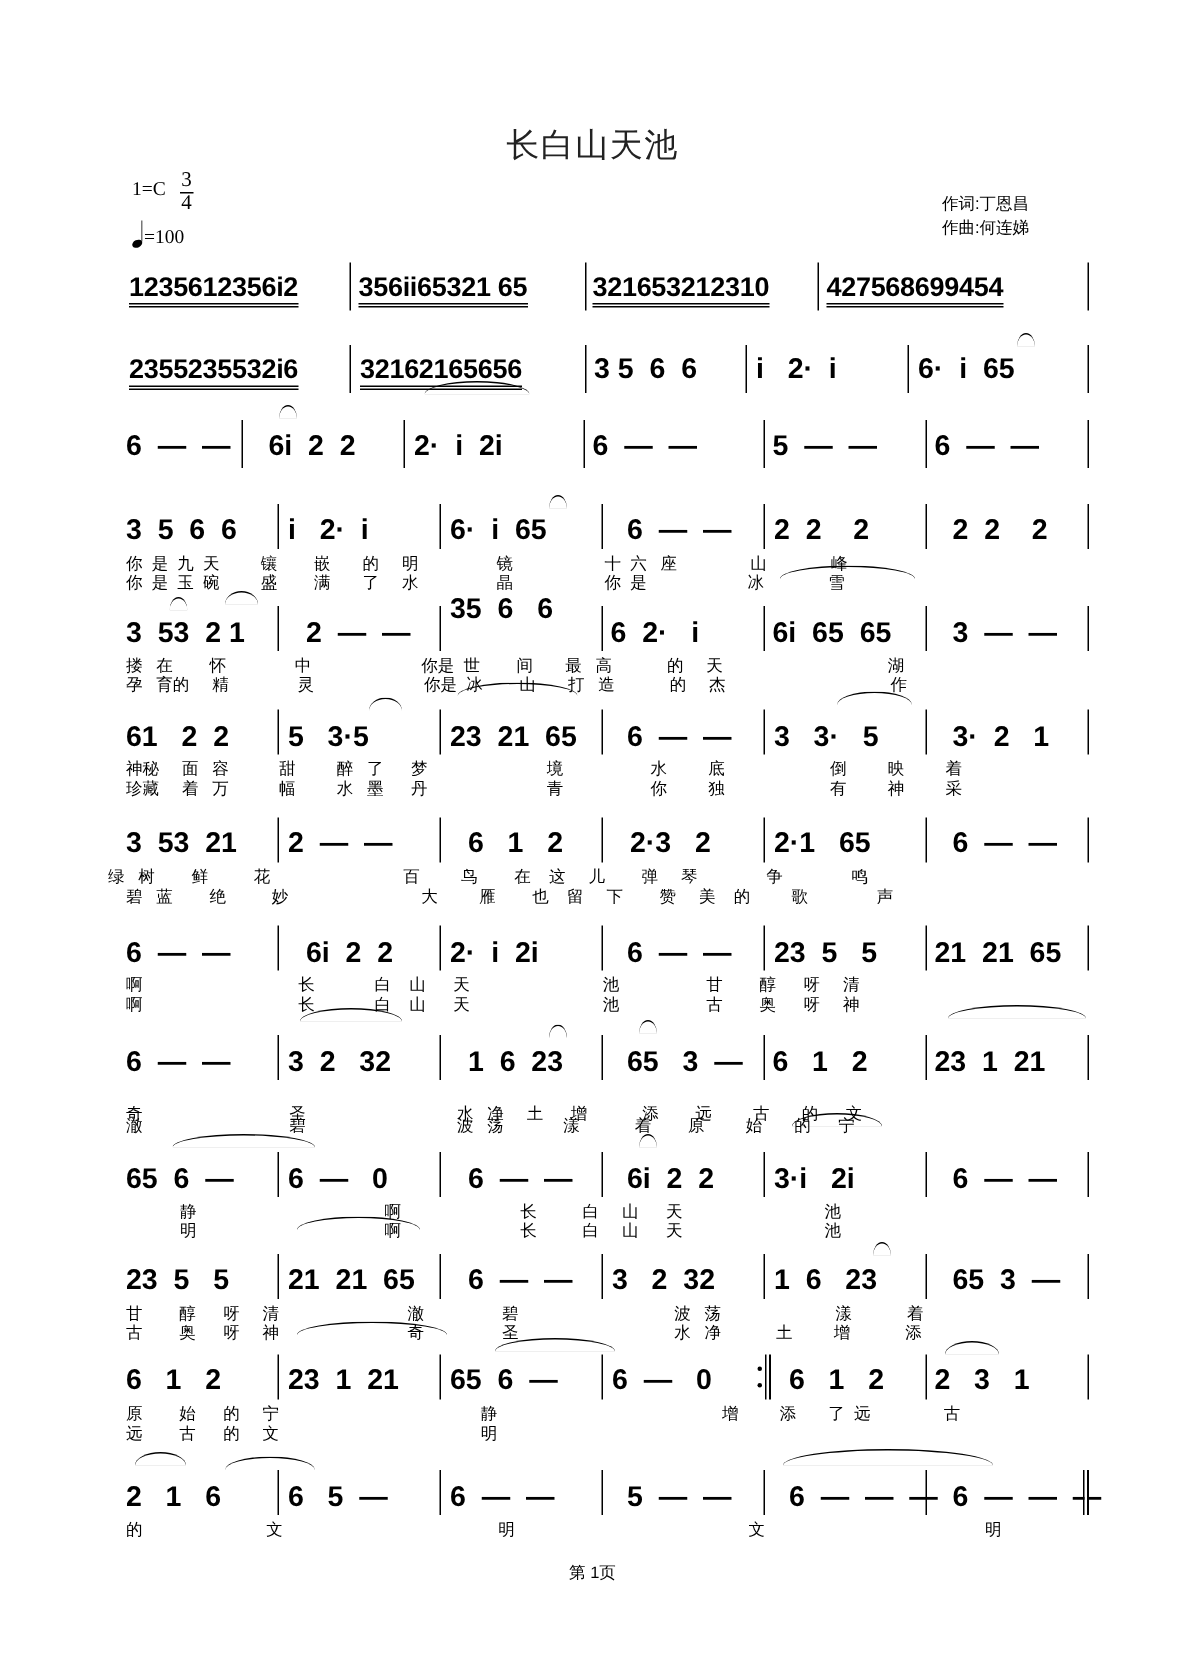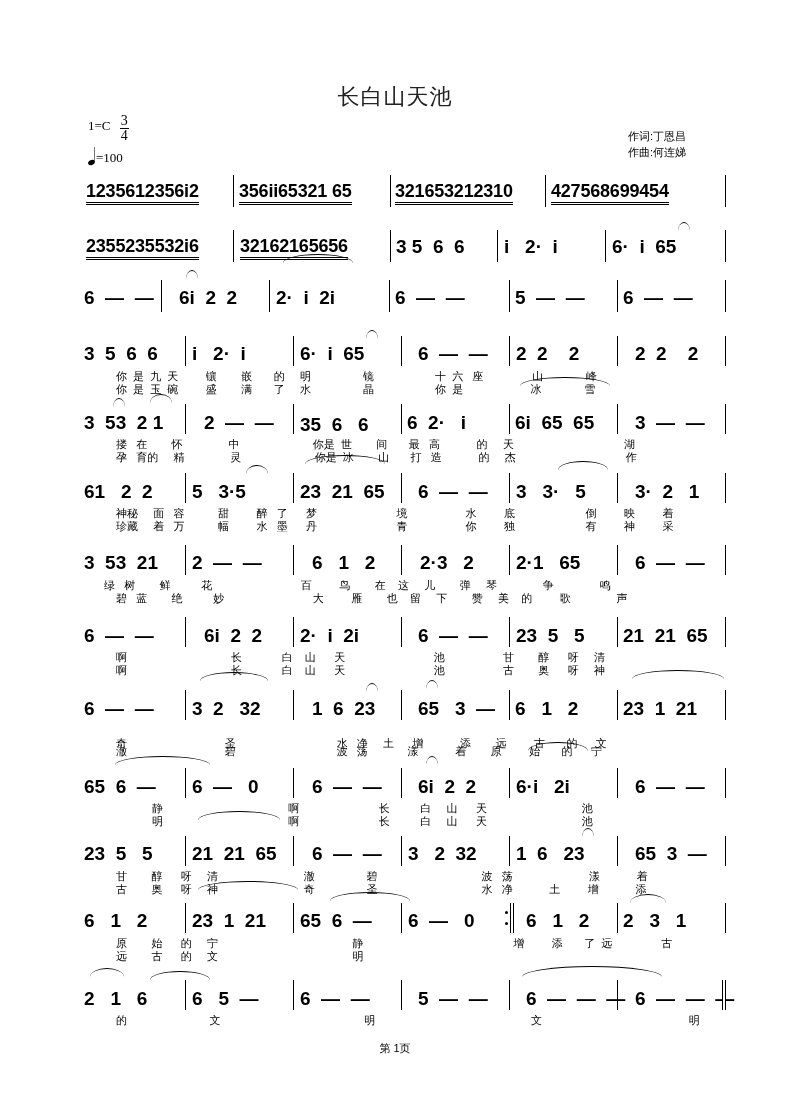--- a/index.html
+++ b/index.html
@@ -14,21 +14,21 @@
   .note-glyph .stem { position:absolute; left:6px; top:0; width:1px; height:14px; background:#777; }
   .note-glyph .head { position:absolute; left:0; bottom:0; width:7px; height:5px; background:#000; border-radius:50%; transform:rotate(-25deg); }
   .meta-right { position:absolute; left:628px; top:128px; font-size:11px; line-height:16px; }
   .barline { position:absolute; width:1px; background:#000; }
   .barline.double { width:4px; border-left:1px solid #000; background:linear-gradient(to right, #fff 0 2px, #000 2px 4px); box-sizing:border-box; }
   .repeat { position:absolute; width:7px; }
   .repeat .dot { position:absolute; left:0; width:3px; height:3px; background:#000; border-radius:50%; }
   .notes { position:absolute; font-weight:bold; font-size:19px; white-space:pre; letter-spacing:0; font-family:"Liberation Sans", sans-serif; }
   .notes.dense { font-size:18px; letter-spacing:-0.2px; }
   .u2 { border-bottom:3px double #000; }
-  .lyric { position:absolute; font-size:11px; white-space:pre; line-height:14px;margin-left:32px; }
+  .lyric { position:absolute; font-size:11px; white-space:pre; line-height:14px; }
   .slur { position:absolute; border-top:1px solid #000; border-radius:50% 50% 0 0 / 100% 100% 0 0; height:8px; }
   .footer { position:absolute; left:0; width:790px; top:1041px; text-align:center; font-size:11px; }
 </style>
 </head>
 <body>
 
 <div class="title">长白山天池</div>
 
 <div class="meta-left">
   <div>
@@ -113,21 +113,21 @@
   <div class="slur" style="left:520px;top:377px;width:90px"></div>
 </div>
 
 <div>
   <span class="notes" style="left:84px;top:412px">3  53  2 1</span>
   <div class="slur" style="left:113px;top:398px;width:12px"></div>
   <div class="slur" style="left:150px;top:394px;width:22px"></div>
   <div class="barline" style="left:185px;top:404px;height:30px"></div>
   <span class="notes" style="left:204px;top:412px">2  —  —</span>
   <div class="barline" style="left:293px;top:404px;height:30px"></div>
-  <span class="notes" style="left:300px;top:414px">35  6   6</span>
+  <span class="notes" style="left:300px;top:396px">35  6   6</span>
   <div class="barline" style="left:401px;top:404px;height:30px"></div>
   <span class="notes" style="left:407px;top:412px">6  2·   i</span>
   <div class="barline" style="left:509px;top:404px;height:30px"></div>
   <span class="notes" style="left:515px;top:412px">6i  65  65</span>
   <div class="barline" style="left:617px;top:404px;height:30px"></div>
   <span class="notes" style="left:635px;top:412px">3  —  —</span>
   <div class="barline" style="left:725px;top:404px;height:30px"></div>
   <div class="lyric" style="left:84px;top:437px">搂   在        怀               中                        你是  世        间       最   高            的     天                                    湖</div>
   <div class="lyric" style="left:84px;top:450px">孕   育的     精               灵                        你是  冰        山       打   造            的     杰                                    作</div>
   <div class="slur" style="left:305px;top:455px;width:80px"></div>
@@ -212,21 +212,21 @@
   <span class="notes" style="left:84px;top:776px">65  6  —</span>
   <div class="slur" style="left:115px;top:756px;width:95px"></div>
   <div class="barline" style="left:185px;top:768px;height:30px"></div>
   <span class="notes" style="left:192px;top:776px">6  —   0</span>
   <div class="barline" style="left:293px;top:768px;height:30px"></div>
   <span class="notes" style="left:312px;top:776px">6  —  —</span>
   <div class="barline" style="left:401px;top:768px;height:30px"></div>
   <span class="notes" style="left:418px;top:776px">6i  2  2</span>
   <div class="slur" style="left:426px;top:756px;width:12px"></div>
   <div class="barline" style="left:509px;top:768px;height:30px"></div>
-  <span class="notes" style="left:516px;top:776px">6·i   2i</span>
+  <span class="notes" style="left:516px;top:776px">3·i   2i</span>
   <div class="barline" style="left:617px;top:768px;height:30px"></div>
   <span class="notes" style="left:635px;top:776px">6  —  —</span>
   <div class="barline" style="left:725px;top:768px;height:30px"></div>
   <div class="lyric" style="left:120px;top:801px">静                                         啊                          长          白     山      天                               池</div>
   <div class="lyric" style="left:120px;top:814px">明                                         啊                          长          白     山      天                               池</div>
   <div class="slur" style="left:198px;top:811px;width:82px"></div>
 </div>
 
 <div>
   <span class="notes" style="left:84px;top:843px">23  5   5</span>

